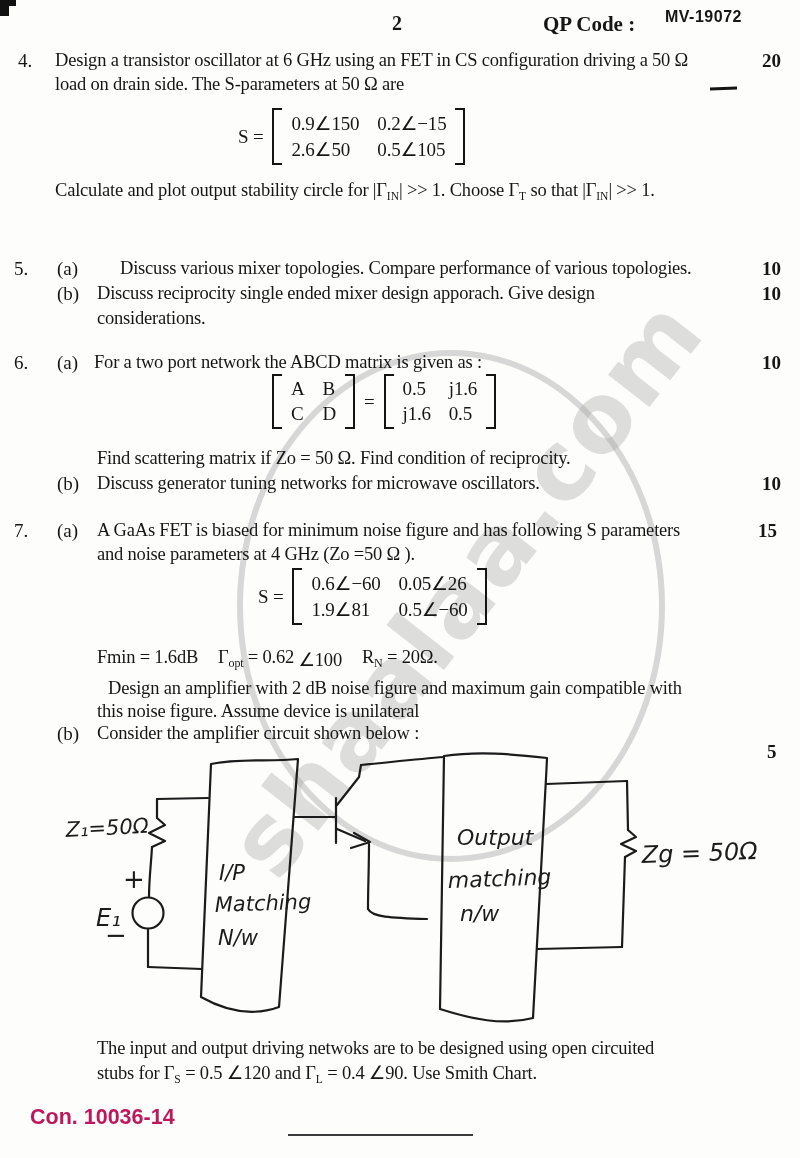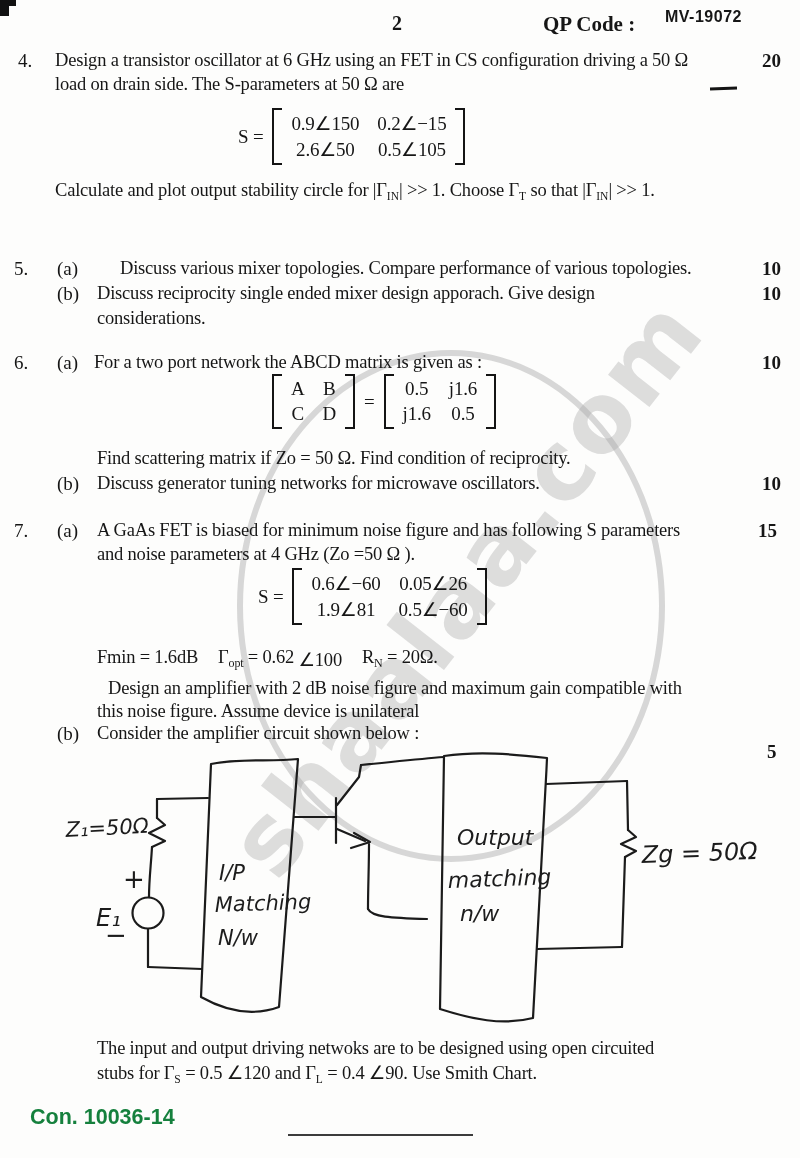--- a/index.html
+++ b/index.html
@@ -16,21 +16,21 @@
   .gap { display:inline-block; width:20px; }
   .ang-low { position:relative; top:3px; }
 
   
   .eq { position:absolute; display:flex; align-items:center; gap:9px; font-size:19px; letter-spacing:-0.2px; }
   .mat { display:inline-flex; align-items:stretch; }
   .bk { width:8px; border-top:2px solid #141414; border-bottom:2px solid #141414; }
   .bk.l { border-left:2px solid #141414; }
   .bk.r { border-right:2px solid #141414; }
   .cells { display:grid; grid-template-columns:auto auto; column-gap:18px; row-gap:3px; padding:4px 9px; }
-  .cells span { text-align:center; white-space:nowrap; }
+  .cells span { white-space:nowrap; }
 
   
   .wm-ring {
     position:absolute; left:237px; top:350px; width:416px; height:500px;
     border:6px solid rgba(178,178,178,0.5); border-radius:50%;
   }
   .wm-text {
     position:absolute; left:128px; top:555px; width:640px;
     font-family:"DejaVu Sans", sans-serif; font-weight:bold; font-size:96px;
     color:rgba(168,168,168,0.38); letter-spacing:2px;
@@ -40,21 +40,21 @@
   .dash-mark { position:absolute; background:#141414; }
   .corner-mark { position:absolute; background:#111; }
 
   
   .circuit { position:absolute; left:20px; top:745px; }
   .circuit path, .circuit circle { stroke:#1b1b1b; stroke-width:2.2; fill:none; stroke-linecap:round; stroke-linejoin:round; }
   .hw { font-family:"DejaVu Sans", sans-serif; font-style:italic; fill:#1c1c1c; }
 
   
   .footer-visit { position:absolute; left:8px; top:1110px; font-family:"Liberation Sans", sans-serif; font-size:21px; color:#2b2b2b; white-space:nowrap; }
-  .footer-con { position:absolute; left:30px; top:1105px; font-family:"Liberation Sans", sans-serif; font-size:21.5px; font-weight:bold; color:#15803d; white-space:nowrap; }
+  .footer-con { position:absolute; left:30px; top:1105px; font-family:"Liberation Sans", sans-serif; font-size:21.5px; font-weight:bold; color:#be185d; white-space:nowrap; }
   .footer-line { position:absolute; left:288px; top:1134px; width:185px; height:2px; background:#3c3c3c; }
 
   .hdr-page { position:absolute; left:392px; top:12px; font-size:20px; font-weight:bold; }
   .hdr-qp   { position:absolute; left:543px; top:12px; font-size:21px; font-weight:bold; }
   .hdr-code { position:absolute; left:633px; top:8px; font-family:"Liberation Sans", sans-serif; font-size:16px; font-weight:bold; letter-spacing:0.5px;margin-left:32px; }
 </style>
 </head>
 <body>
 
 <div class="page">

